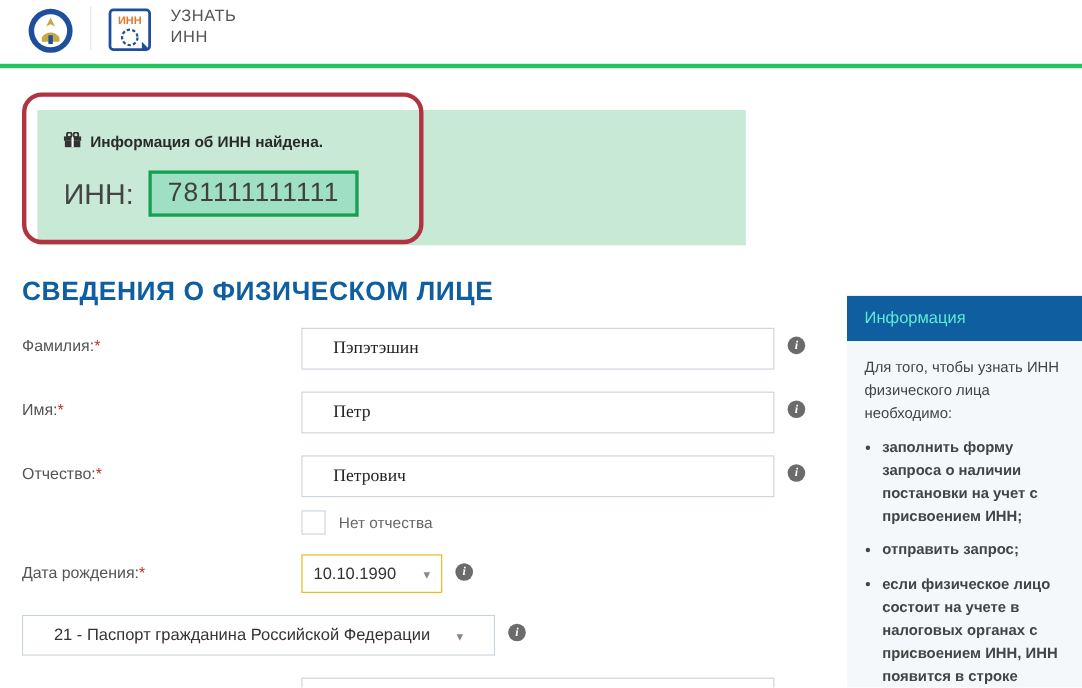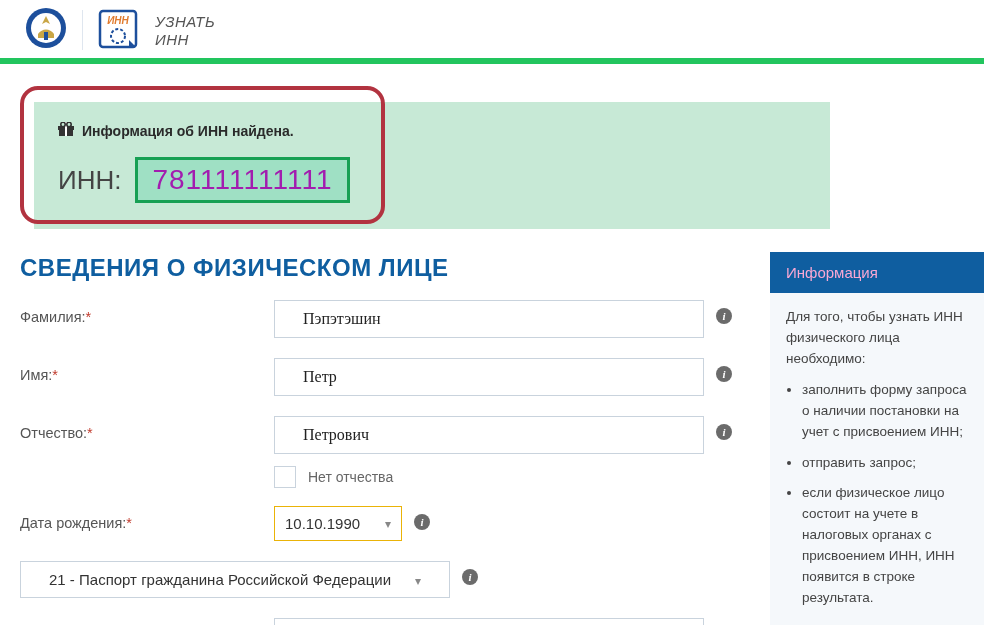--- a/index.html
+++ b/index.html
@@ -7,24 +7,23 @@
     font-family: Arial, Helvetica, sans-serif;
     font-size: 14px;
     color: #333;
     background: #fff;
     width: 984px;
     height: 625px;
     overflow: hidden;
   }
   .header {
     display: flex;
-    align-items: flex-end;
+    align-items: flex-start;
     padding: 6px 24px 8px 24px;
-    border-bottom: 6px solid #22c55e;
-    font-style: italic;
+    border-bottom: 4px solid #22c55e;
   }
   .emblem {
     width: 44px; height: 44px;
     display: flex; align-items: center; justify-content: center;
   }
   .sep-vert {
     width: 1px; height: 40px; background: #dfe6ef; margin: 0 14px;
   }
   .inn-logo {
     width: 42px; height: 42px;
@@ -37,38 +36,38 @@
   }
   
   .stage {
     position: relative;
     margin: 22px 20px 10px 20px;
     height: 140px;
   }
   .green-panel {
     position: absolute;
     top: 16px; left: 14px;
-    width: 796px;
+    width: 644px;
     background: #c7e9d6;
     padding: 20px 20px 26px 24px;
   }
   .found-line {
     font-size: 14px; font-weight: bold; color: #2a2a2a;
     display: flex; align-items: center; gap: 8px;
     margin-bottom: 18px;
   }
   .inn-row {
     display: flex; align-items: center; gap: 14px;
     font-size: 26px; color: #444;
   }
   .inn-value-box {
     border: 3px solid #17a054;
     background: #9fe0c4;
-    color: #a21caf;
-    font-size: 28px;
+    color: #404040;
+    font-size: 24px;
     letter-spacing: 1px;
     padding: 4px 14px;
     font-family: Arial, sans-serif;
   }
   .red-overlay {
     position: absolute;
     top: 0; left: 0;
     width: 365px; height: 138px;
     border: 4px solid #b23340;
     border-radius: 18px;
@@ -155,35 +154,36 @@
     border: 1px solid #c9d3dd;
     background: #fff;
   }
   .side-panel {
     flex: 1;
     margin-left: 10px;
     margin-top: -48px;
   }
   .side-header {
     background: #0f5ea0;
-    color: #f9a8d4;
+    color: #5eead4;
     padding: 12px 16px;
     font-size: 15px;
+    margin-top: 19px;
   }
   .side-body {
     background: #f5f8fb;
     padding: 14px 12px 14px 16px;
     font-size: 13.5px;
     color: #444;
     line-height: 1.55;
   }
   .side-body ul {
     margin: 10px 0 0 16px;
   }
-  .side-body li { margin-bottom: 10px; }
+  .side-body li { margin-bottom: 10px; font-weight: bold; }
   .gift-icon { font-size: 14px; }
 </style>
 </head>
 <body>
 
 <div class="header">
   <div class="emblem">
     <svg viewBox="0 0 44 44" width="44" height="44">
       <circle cx="22" cy="22" r="20" fill="#1d4f9c"></circle>
       <circle cx="22" cy="22" r="15" fill="#fff"></circle>

